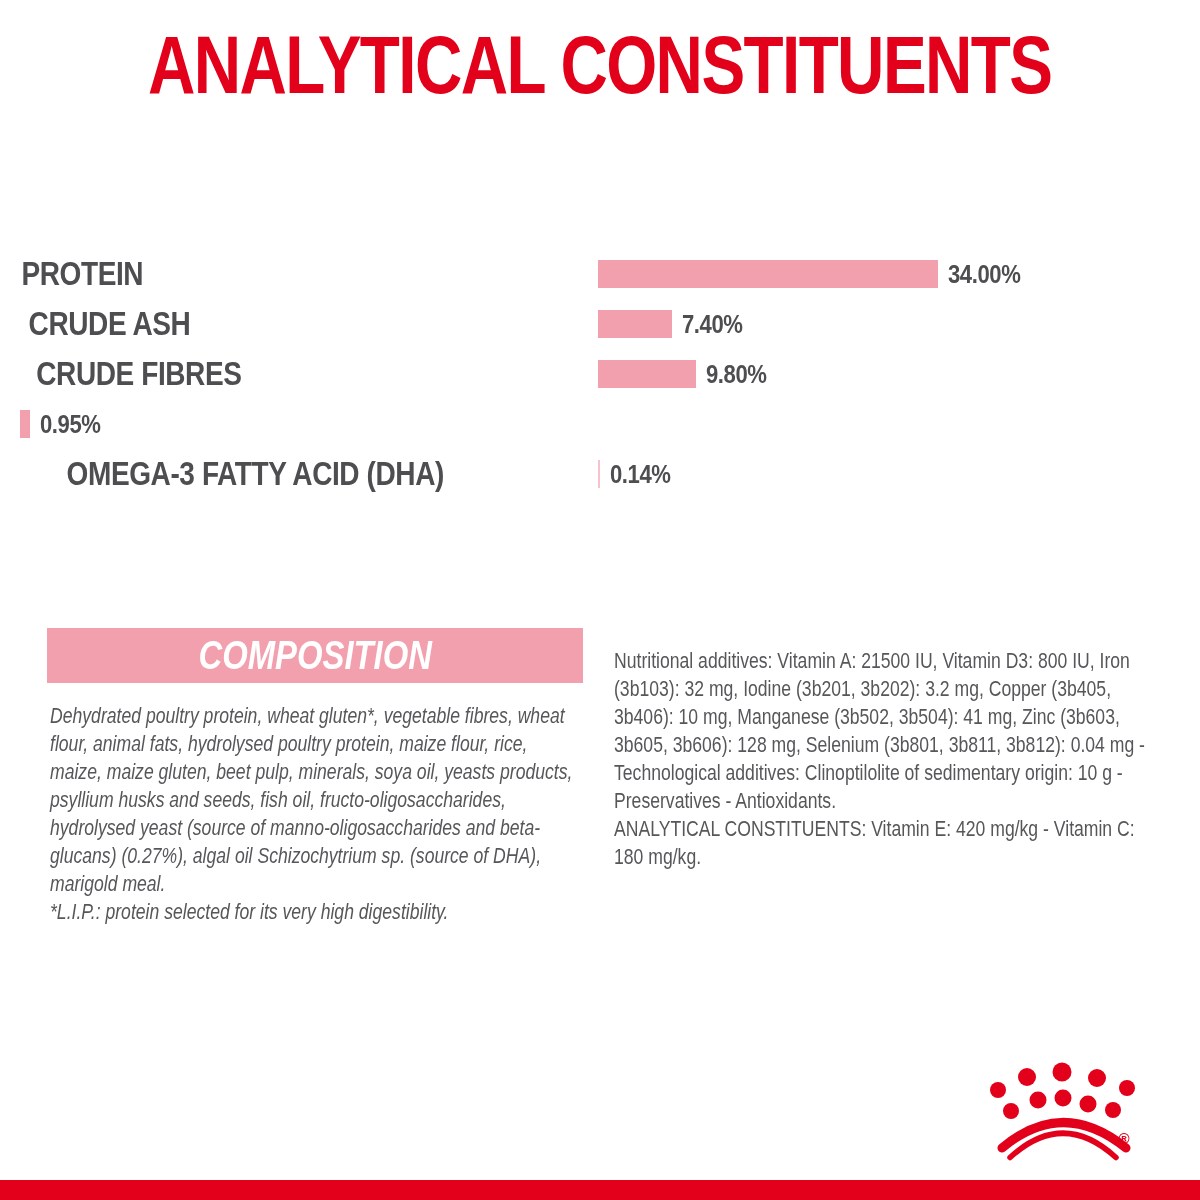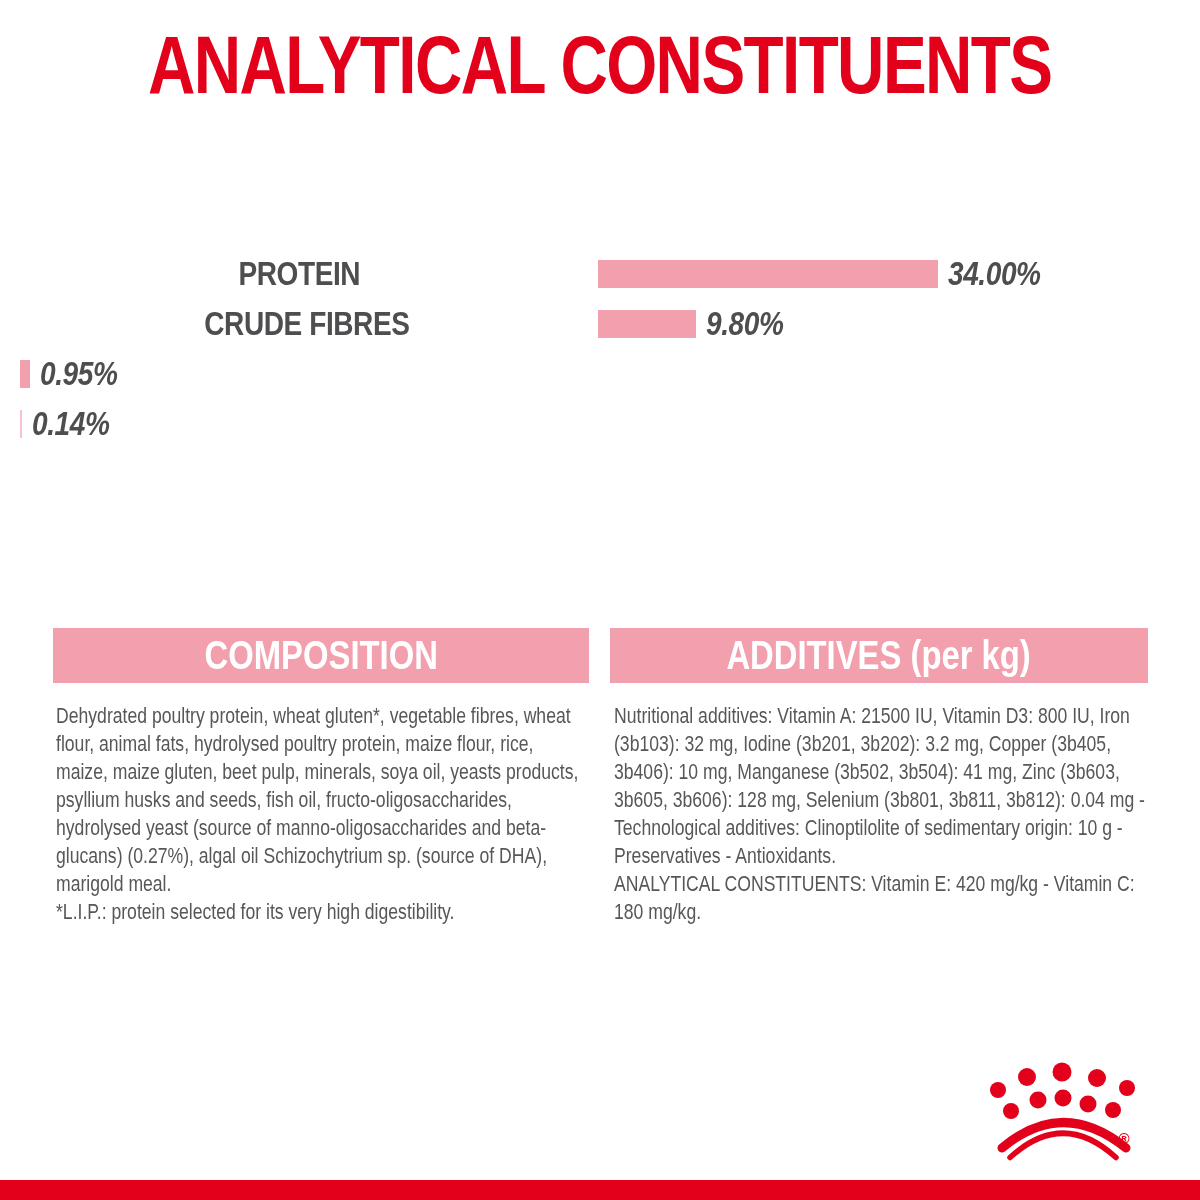--- a/index.html
+++ b/index.html
@@ -18,29 +18,29 @@
   }
   
   .title{position:absolute;top:24px;left:0;width:1200px;text-align:center;white-space:nowrap;}
   .title span{
     display:inline-block;font-size:82px;font-weight:bold;color:var(--red);
     letter-spacing:-2px;transform:scaleX(.8);line-height:1;
   }
   
   .chart{position:absolute;top:260px;left:0;width:1200px;}
   .chart-row{display:flex;align-items:center;height:28px;margin-bottom:22px;}
-  .chart-label{width:578px;text-align:center;font-weight:bold;font-size:33px;
+  .chart-label{width:578px;text-align:left;font-weight:bold;font-size:33px;
     color:var(--text-dark);white-space:nowrap;line-height:28px;}
   .chart-label span{display:inline-block;transform:scaleX(.85);transform-origin:100% 50%;letter-spacing:-.5px;}
   .chart-bar{height:28px;margin-left:20px;flex:none;background:var(--pink);}
-  .chart-value{margin-left:10px;font-weight:bold;font-size:33px;color:var(--text-dark);white-space:nowrap;line-height:28px;font-style:italic;}
+  .chart-value{margin-left:10px;font-weight:bold;font-size:26px;color:var(--text-dark);white-space:nowrap;line-height:28px;}
   .chart-value span{display:inline-block;transform:scaleX(.85);transform-origin:0 50%;letter-spacing:-.5px;}
   
   .panel{position:absolute;top:628px;}
-  .panel-left{left:53px;width:536px;}
+  .panel-left{left:47px;width:536px;font-style:italic;}
   .panel-right{left:610px;width:538px;}
   .panel-header{height:55px;background:var(--pink);text-align:center;line-height:55px;white-space:nowrap;}
   .panel-header span{display:inline-block;font-size:40px;font-weight:bold;color:var(--header-text);transform:scaleX(.82);}
   .panel-body{
     margin-top:19px;font-size:22px;line-height:28px;color:var(--text-body);
     white-space:pre-line;transform:scaleX(.8);transform-origin:0 0;
   }
   .panel-left .panel-body{margin-left:3px;width:660px;}
   .panel-right .panel-body{margin-left:4px;width:665px;}
   
@@ -60,46 +60,49 @@
     <span>ANALYTICAL CONSTITUENTS</span>
   </div>
 
   <div class="chart" id="chart">
       <div class="chart-row">
         <div class="chart-label"><span>PROTEIN</span></div>
         <div class="chart-bar" style="width: 340px;"></div>
         <div class="chart-value"><span>34.00%</span></div>
       </div>
       <div class="chart-row">
+        <div class="chart-label"><span>CRUDE ASH</span></div>
+        <div class="chart-bar" style="width: 74px;"></div>
+        <div class="chart-value"><span>7.40%</span></div>
+      </div>
+      <div class="chart-row">
         <div class="chart-label"><span>CRUDE FIBRES</span></div>
         <div class="chart-bar" style="width: 98px;"></div>
         <div class="chart-value"><span>9.80%</span></div>
       </div>
       <div class="chart-row">
         <div class="chart-bar" style="width: 9.5px;"></div>
         <div class="chart-value"><span>0.95%</span></div>
       </div>
       <div class="chart-row">
+        <div class="chart-label"><span>OMEGA-3 FATTY ACID (DHA)</span></div>
         <div class="chart-bar" style="width: 2px; background: rgb(246, 194, 204);"></div>
         <div class="chart-value"><span>0.14%</span></div>
       </div>
     </div>
 
   <div class="panel panel-left">
     <div class="panel-header">
       <span>COMPOSITION</span>
     </div>
     <div class="panel-body">Dehydrated poultry protein, wheat gluten*, vegetable fibres, wheat flour, animal fats, hydrolysed poultry protein, maize flour, rice, maize, maize gluten, beet pulp, minerals, soya oil, yeasts products, psyllium husks and seeds, fish oil, fructo-oligosaccharides, hydrolysed yeast (source of manno-oligosaccharides and beta-glucans) (0.27%), algal oil Schizochytrium sp. (source of DHA), marigold meal.
 *L.I.P.: protein selected for its very high digestibility.</div>
   </div>
 
   <div class="panel panel-right">
-    <div class="panel-header">
-      <span>ADDITIVES (per kg)</span>
-    </div>
     <div class="panel-body">Nutritional additives: Vitamin A: 21500 IU, Vitamin D3: 800 IU, Iron (3b103): 32 mg, Iodine (3b201, 3b202): 3.2 mg, Copper (3b405, 3b406): 10 mg, Manganese (3b502, 3b504): 41 mg, Zinc (3b603, 3b605, 3b606): 128 mg, Selenium (3b801, 3b811, 3b812): 0.04 mg - Technological additives: Clinoptilolite of sedimentary origin: 10 g - Preservatives - Antioxidants.
 ANALYTICAL CONSTITUENTS: Vitamin E: 420 mg/kg - Vitamin C: 180 mg/kg.</div>
   </div>
 
   <svg class="crown" width="160" height="125" viewBox="0 0 160 125" aria-hidden="true">
     <g>
       <circle class="dot" cx="13" cy="40" r="8"></circle>
       <circle class="dot" cx="42" cy="27" r="9"></circle>
       <circle class="dot" cx="77" cy="22" r="9.5"></circle>
       <circle class="dot" cx="112" cy="28" r="9"></circle>

